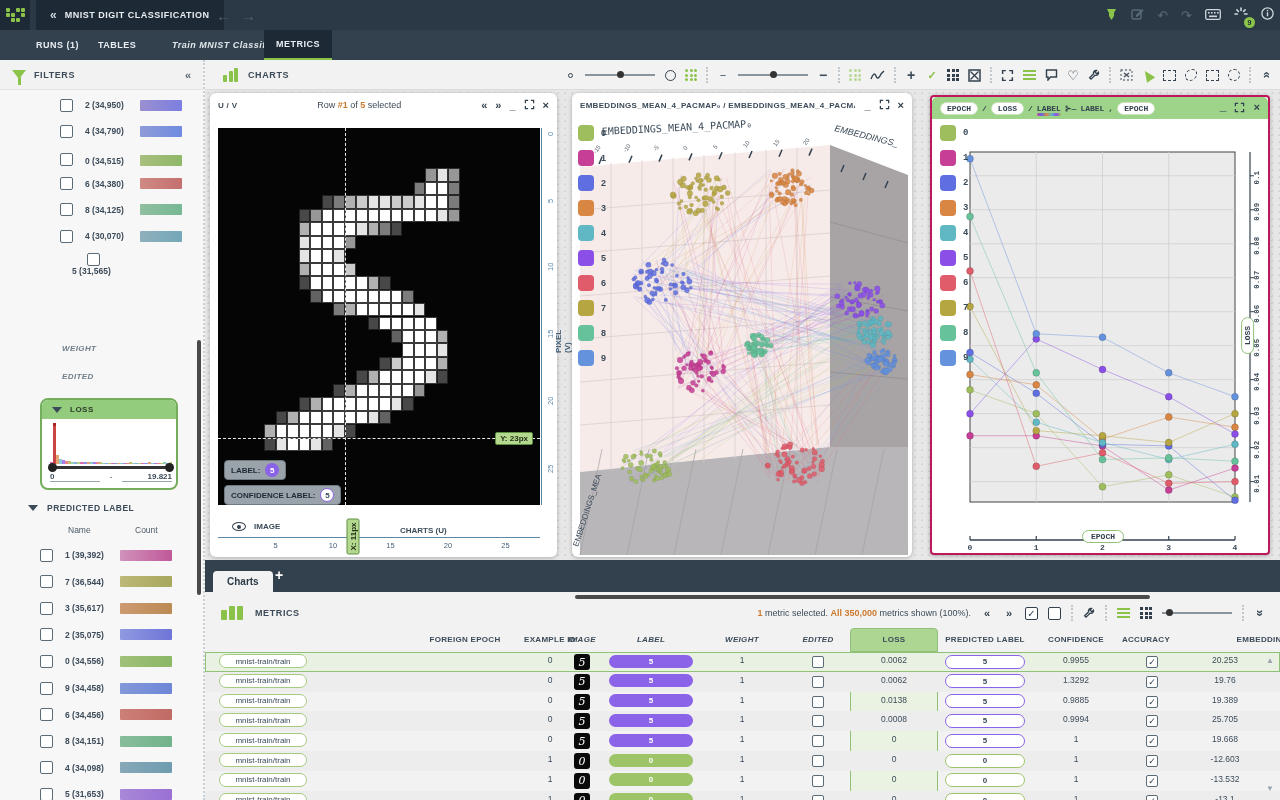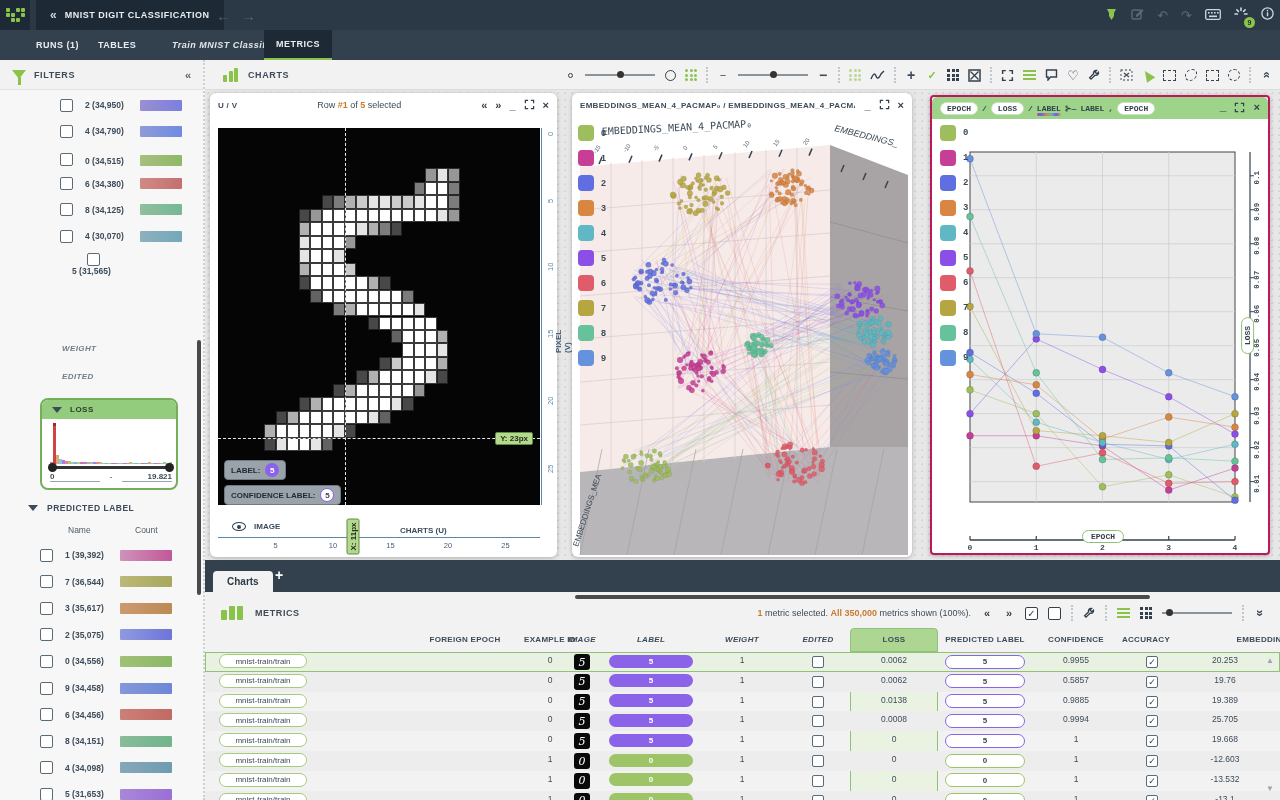--- a/index.html
+++ b/index.html
@@ -1844,21 +1844,21 @@
       </div>
       <div class="trow" style="top: 19.8px; background: rgb(237, 237, 237);">
         <span class="fpill" style="left: 14px; top: 2px; width: 88px;">mnist-train/train</span>
         <span class="tcell" style="left: 345px;">0</span>
         <span class="thumb" style="left: 369px;">5</span>
         <span class="lpill" style="left: 404px; top: 2.5px; width: 84px; background: rgb(138, 99, 232);">5</span>
         <span class="tcell" style="left: 537px;">1</span>
         <span class="rcb" style="left: 607px;"></span>
         <span class="tcell" style="left: 689px;">0.0062</span>
         <span class="ppill" style="left: 740px; top: 2.5px; width: 80px; border: 1.6px solid rgb(138, 99, 232);">5</span>
-        <span class="tcell" style="left: 871px;">0.5857</span>
+        <span class="tcell" style="left: 871px;">1.3292</span>
         <span class="rcb" style="left: 941px;">✓</span>
         <span class="tcell" style="left: 1020px;">19.76</span>
       </div>
       <div class="trow" style="top: 39.6px;">
         <span class="fpill" style="left: 14px; top: 2px; width: 88px;">mnist-train/train</span>
         <span class="tcell" style="left: 345px;">0</span>
         <span class="thumb" style="left: 369px;">5</span>
         <span class="lpill" style="left: 404px; top: 2.5px; width: 84px; background: rgb(138, 99, 232);">5</span>
         <span class="tcell" style="left: 537px;">1</span>
         <span class="rcb" style="left: 607px;"></span>

